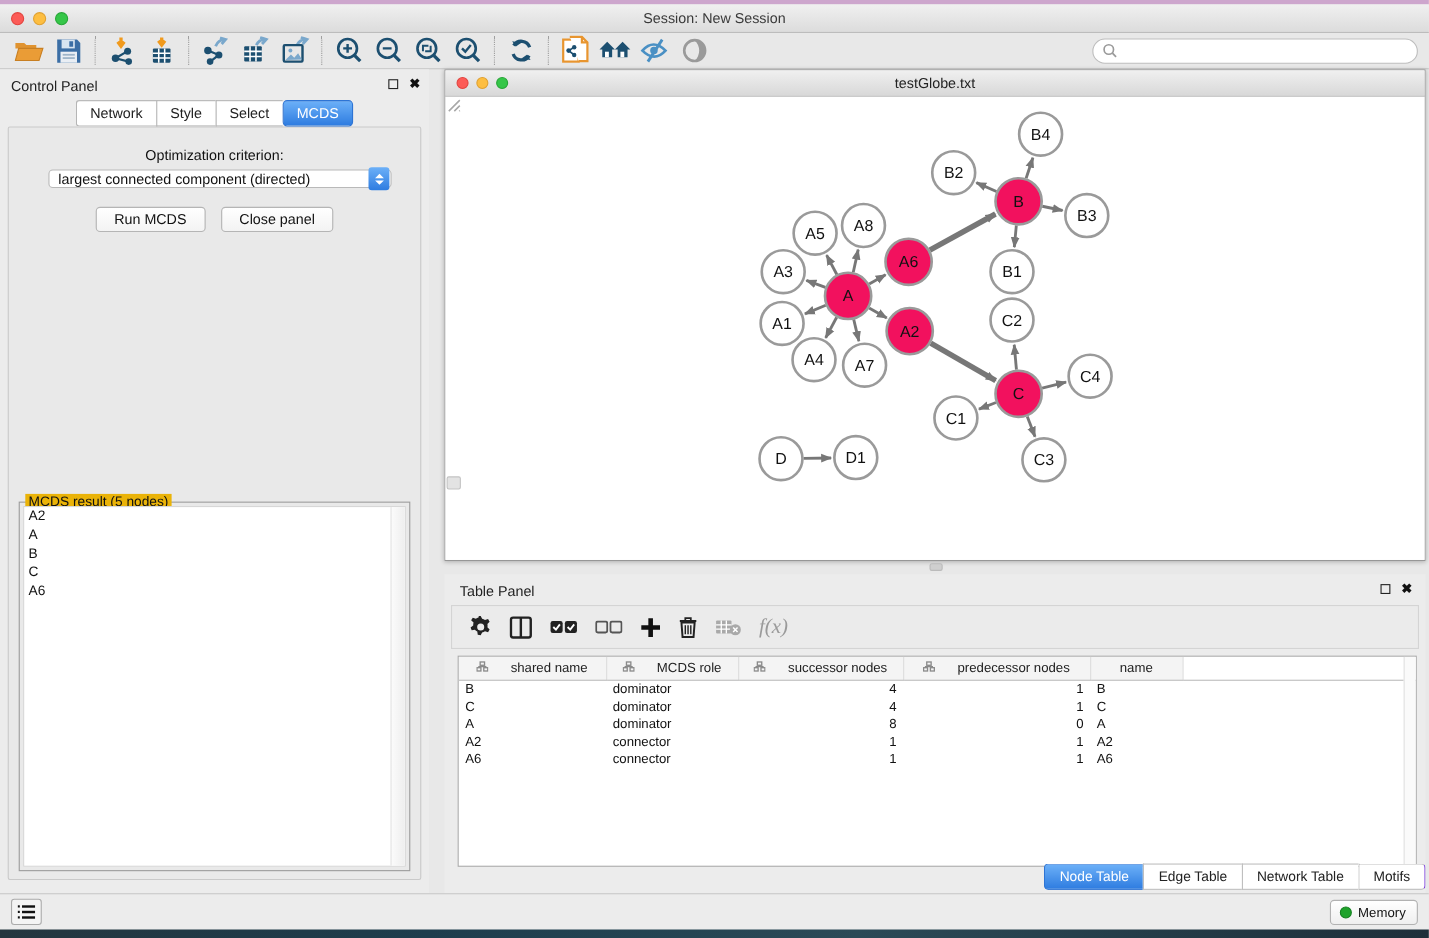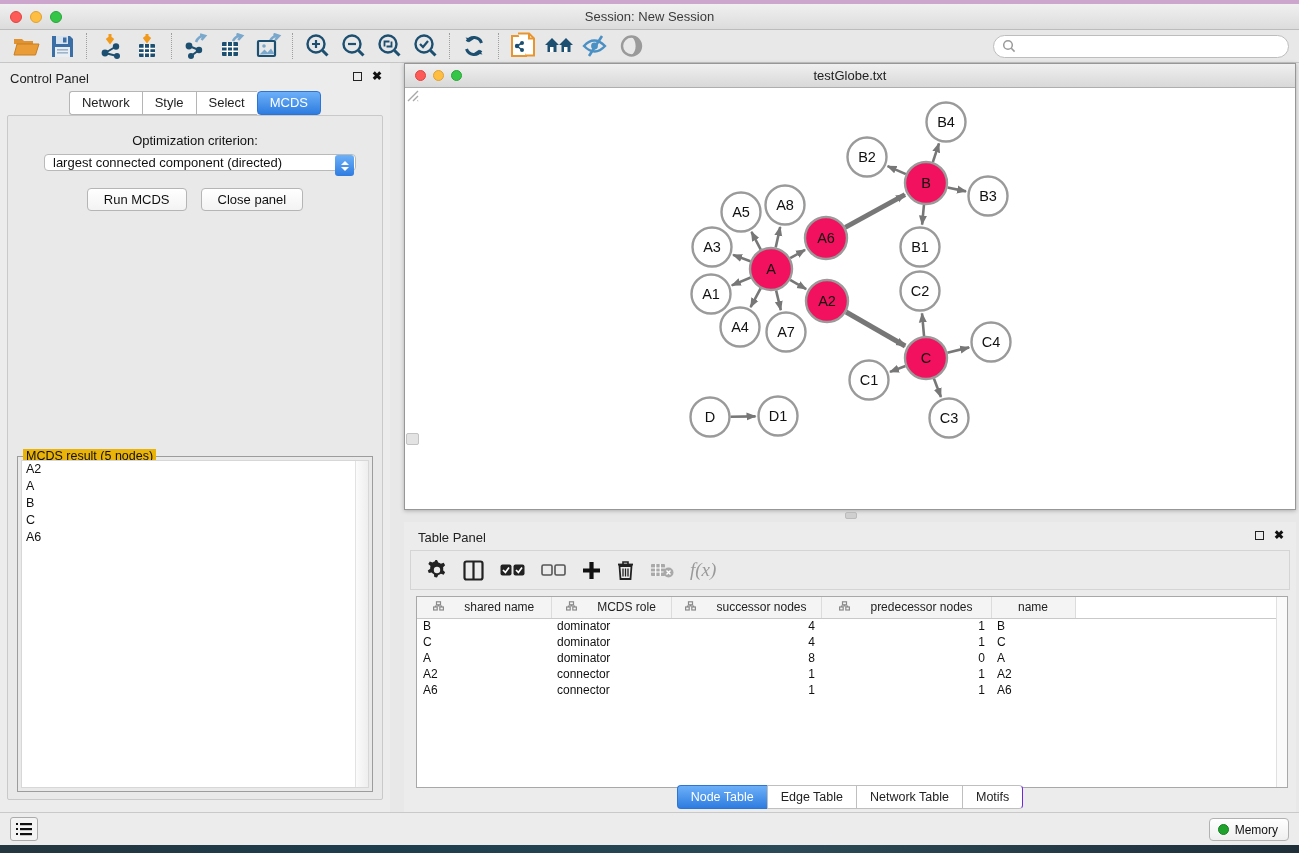--- a/index.html
+++ b/index.html
@@ -44,21 +44,21 @@
   .cp-tab { font-size:13px; padding:3px 12px 4px; background:#fff; border:1px solid #b5b5b5;
     border-right:none; color:#222; }
   .cp-tab:first-child { border-radius:3px 0 0 3px; }
   .cp-tab:last-child { border-right:1px solid #b5b5b5; border-radius:0 3px 3px 0; }
   .cp-tab.sel { background:linear-gradient(#6cb0f8,#2e7ce0); color:#fff; border-color:#2e74d4; border-radius:4px; }
 
   .cp-body { position:absolute; left:7px; right:7px; top:52px; bottom:12px;
     background:#e9e9e9; border:1px solid #c9c9c9; border-radius:2px; }
   .opt-label { position:absolute; top:17px; left:0; right:0; text-align:center; font-size:13px; color:#111; }
   .criterion { position:absolute; top:38px; left:36px; width:312px; height:17px; background:#fff;
-    border:1px solid #b9b9b9; border-radius:4px; display:flex; align-items:flex-start; }
+    border:1px solid #b9b9b9; border-radius:4px; display:flex; align-items:center; }
   .criterion .val { flex:1; font-size:13px; padding-left:8px; color:#111; white-space:nowrap; overflow:hidden; }
   .spinner { width:19px; height:21px; margin-right:1px; border-radius:3px;
     background:linear-gradient(#6cb0f8,#2e7ce0); display:flex; flex-direction:column; align-items:center; justify-content:center; gap:2px; }
   .spin-up { width:0; height:0; border-left:4px solid transparent; border-right:4px solid transparent; border-bottom:4px solid #fff; }
   .spin-dn { width:0; height:0; border-left:4px solid transparent; border-right:4px solid transparent; border-top:4px solid #fff; }
   .cp-buttons { position:absolute; top:72px; left:0; right:0; display:flex; justify-content:center; gap:14px; }
   .btn { font-size:13px; color:#111; background:linear-gradient(#ffffff,#f3f3f3);
     border:1px solid #b5b5b5; border-radius:4px; padding:3px 16px; height:23px; font-family:"Liberation Sans",sans-serif; }
 
   .groupbox { position:absolute; left:9px; right:9px; top:340px; height:336px; border:1px solid #9c9c9c; }
@@ -94,21 +94,21 @@
   .tablewrap { position:absolute; left:12px; right:8px; top:74px; height:192px; background:#fff;
     border:1px solid #a8a8a8; overflow:hidden; }
   .ttable { border-collapse:collapse; table-layout:fixed; font-size:12px; color:#111; width:100%; }
   .ttable th { height:21px; background:#f4f4f4; border-bottom:1px solid #c9c9c9; border-right:1px solid #dcdcdc;
     font-weight:normal; font-size:12px; color:#222; text-align:center; overflow:hidden; white-space:nowrap; }
   .ttable th .hcell { display:flex; align-items:center; justify-content:center; gap:20px; }
   .ttable td { height:16px; padding:0 6px; white-space:nowrap; overflow:hidden; }
   .ttable td.num { text-align:right; }
   .tscroll { position:absolute; right:0; top:0; bottom:0; width:11px; background:#fafafa; border-left:1px solid #e0e0e0; }
 
-  .bottom-tabs { position:absolute; left:0; right:0; bottom:3px; display:flex; justify-content:center; }
+  .bottom-tabs { position:absolute; left:0; right:0; bottom:3px; display:flex; justify-content:flex-end; }
   .btab { font-size:12.5px; padding:4px 13px; background:#fff; border:1px solid #bfbfbf; border-right:none; color:#222; }
   .btab:first-child { border-radius:4px 0 0 4px; }
   .btab:last-child { border-right:1px solid #6d28d9; border-radius:0 4px 4px 0; }
   .btab.sel { background:linear-gradient(#6cb0f8,#2e7ce0); color:#fff; border-color:#2e74d4; }
 
   
   .statusbar { position:absolute; left:0; right:0; bottom:8px; height:33px; background:#ececec;
     border-top:1px solid #c9c9c9; }
   .sb-left-btn { position:absolute; left:10px; top:4px; width:28px; height:24px; background:#f4f4f4;
     border:1px solid #ababab; border-radius:3px; display:flex; align-items:center; justify-content:center; }

